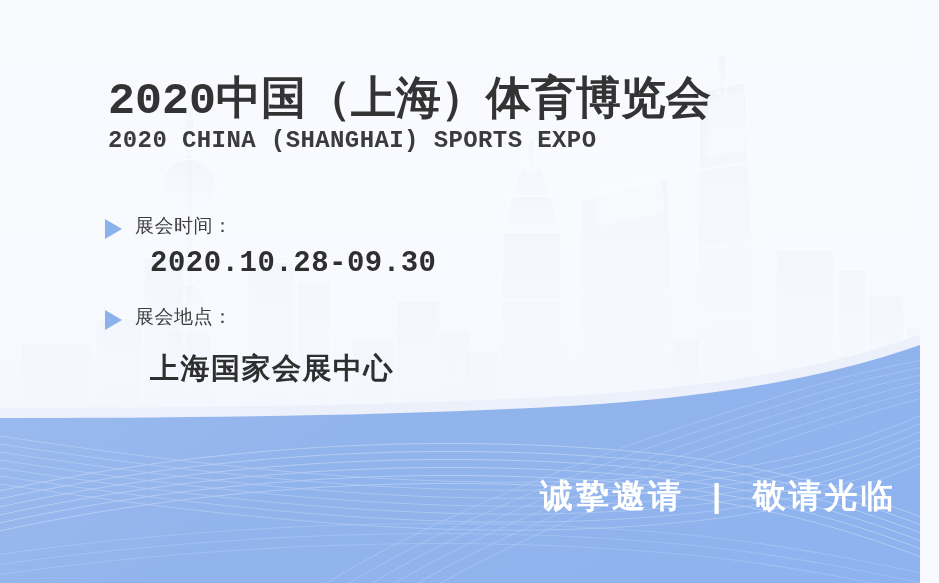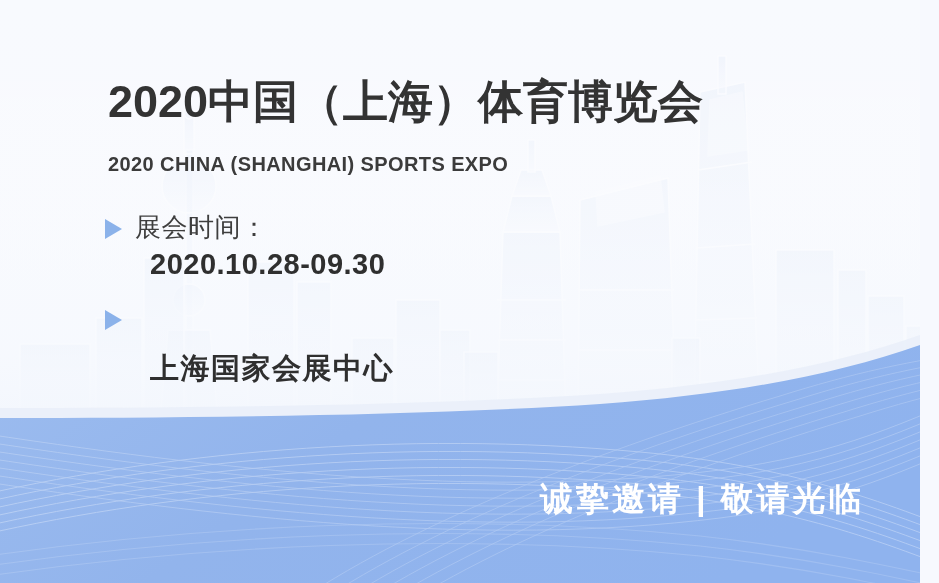--- a/index.html
+++ b/index.html
@@ -4,50 +4,51 @@
 <style>
   html,body{margin:0;padding:0;}
   body{
     width:939px;height:583px;overflow:hidden;
     font-family:"Liberation Sans","DejaVu Sans",sans-serif;
     background:#f7f9fe;
   }
   #poster{
     position:relative;width:920px;height:583px;overflow:hidden;
     background:linear-gradient(180deg,#f8fafe 0%,#f6f9fe 55%,#eef3fb 100%);
+    font-family:Liberation Mono, monospace;
   }
   
   #skyline{position:absolute;left:0;top:0;width:939px;height:583px;}
   
   #waveband{position:absolute;left:0;top:0;width:939px;height:583px;}
   
   .content{position:absolute;left:0;top:0;width:939px;height:583px;}
   .title{
     position:absolute;left:108px;top:76px;
     font-size:45px;line-height:52px;font-weight:700;
     color:#333333;letter-spacing:0px;white-space:nowrap;
   }
   .subtitle{
-    position:absolute;left:108px;top:151px;
-    font-size:20px;line-height:26px;font-weight:600;
+    position:absolute;left:108px;top:128px;
+    font-size:24px;line-height:26px;font-weight:600;
     color:#3b3b3b;letter-spacing:0.4px;white-space:nowrap;
   }
   .infoblock{position:absolute;left:105px;}
   .info-time{top:212px;}
   .info-place{top:303px;}
   .row{display:flex;align-items:flex-start;}
   .tri{
     width:0;height:0;margin-top:7px;margin-right:13px;
     border-top:10px solid transparent;
     border-bottom:10px solid transparent;
     border-left:17px solid #8bb2ea;
     flex:none;
   }
   .label{
-    font-size:26px;line-height:30px;color:#3e3e3e;font-weight:400;
+    font-size:19px;line-height:30px;color:#3e3e3e;font-weight:400;
     white-space:nowrap;letter-spacing:0.5px;
   }
   .value{
     margin-left:45px;margin-top:3px;
     font-size:29px;line-height:38px;color:#2f2f2f;font-weight:700;
     white-space:nowrap;letter-spacing:0.5px;
   }
   .value-cn{letter-spacing:1.5px;margin-top:19px;}
   .invite{
     position:absolute;left:540px;top:477px;
@@ -197,20 +198,21 @@
       <div class="row">
         <span class="tri"></span>
         <span class="label">展会时间：</span>
       </div>
       <div class="value">2020.10.28-09.30</div>
     </div>
 
     <div class="infoblock info-place">
       <div class="row">
         <span class="tri"></span>
+        <span class="label">展会地点：</span>
       </div>
       <div class="value value-cn">上海国家会展中心</div>
     </div>
 
     <div class="invite">诚挚邀请 | 敬请光临</div>
 
   </div>
 </div>
 
 </body></html>

